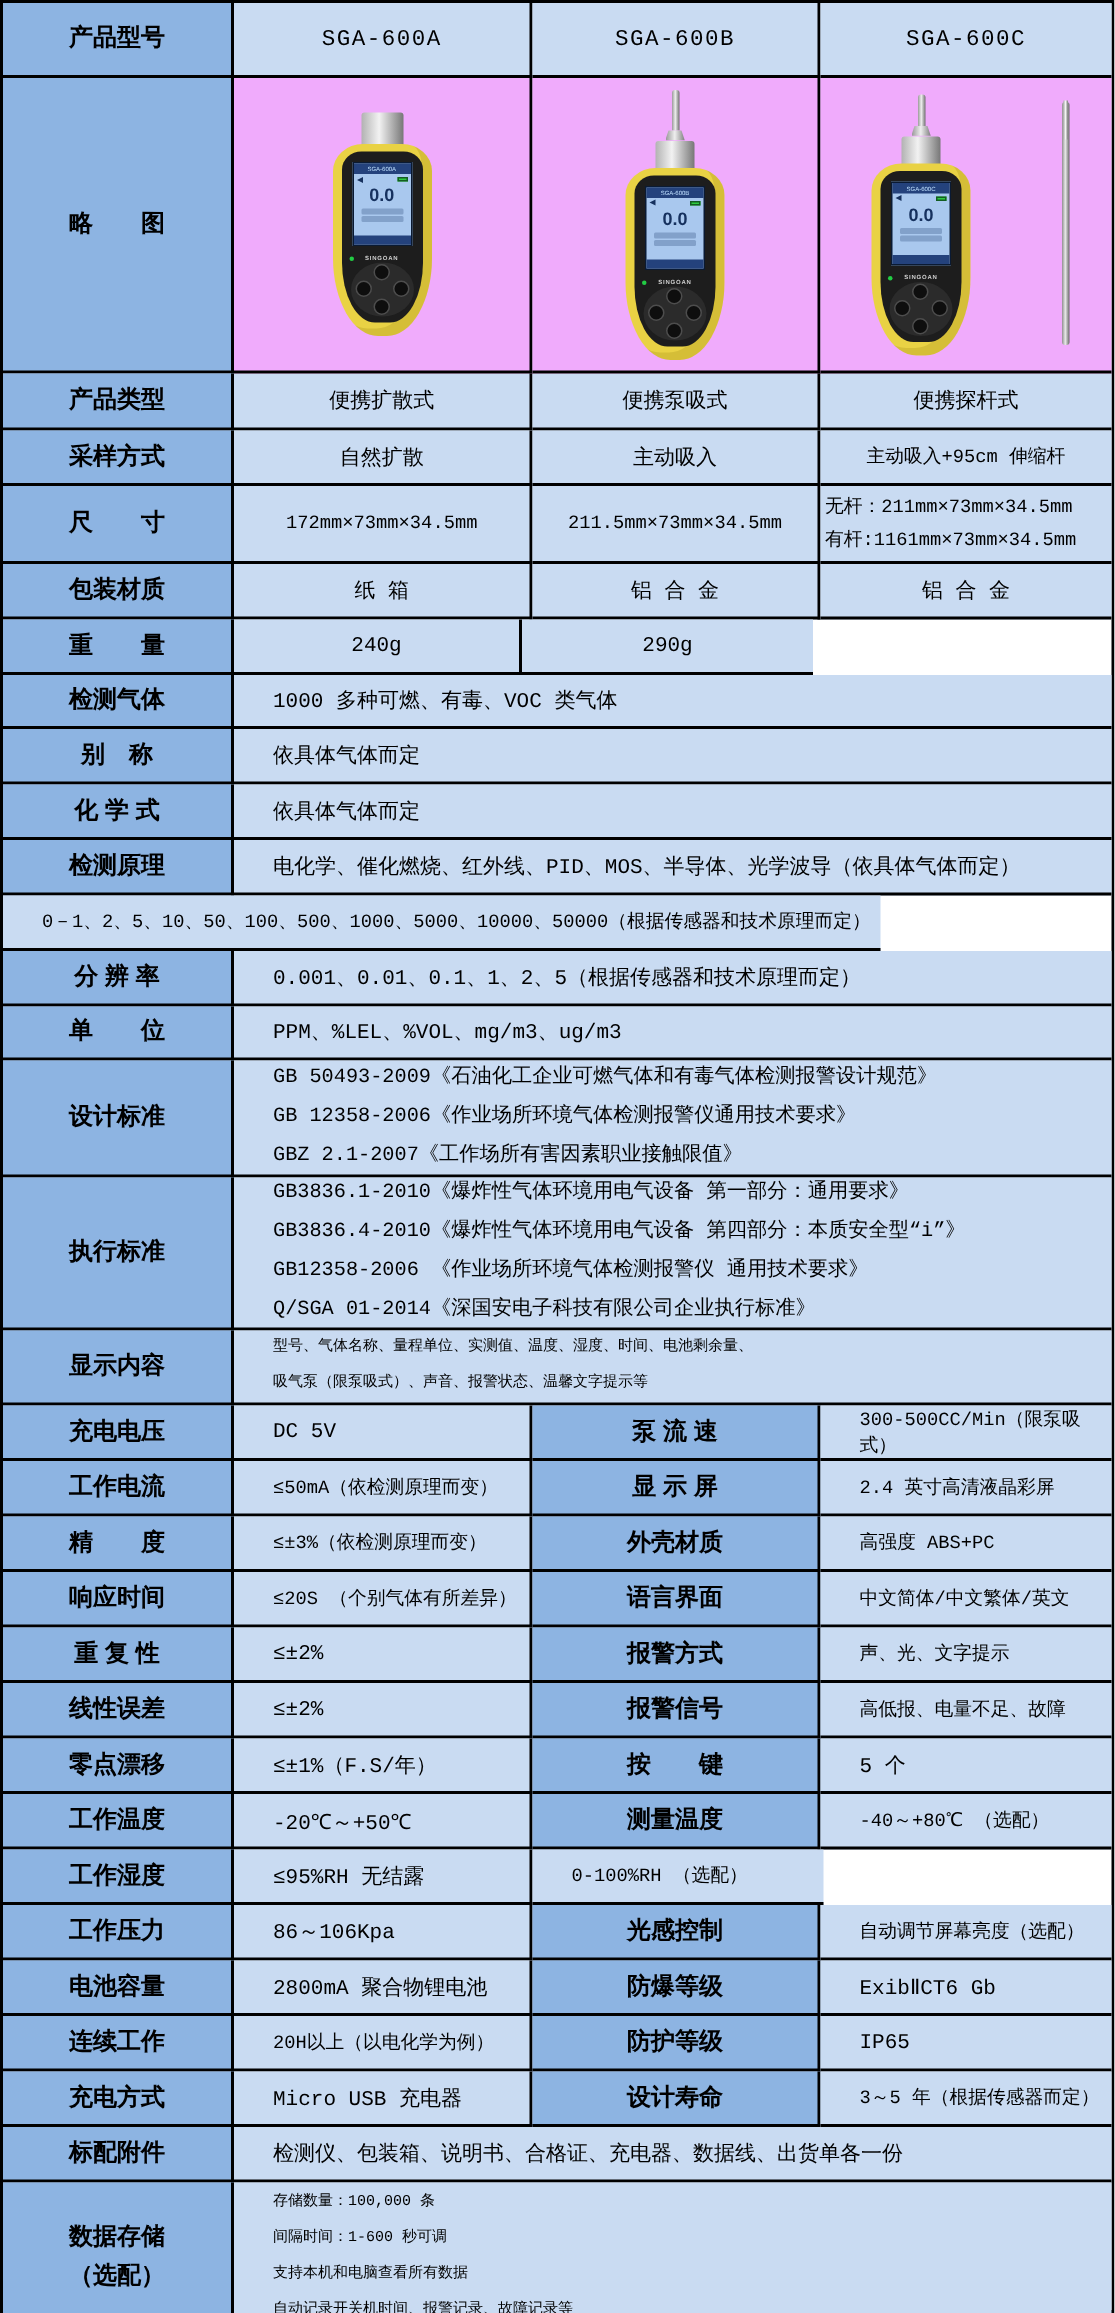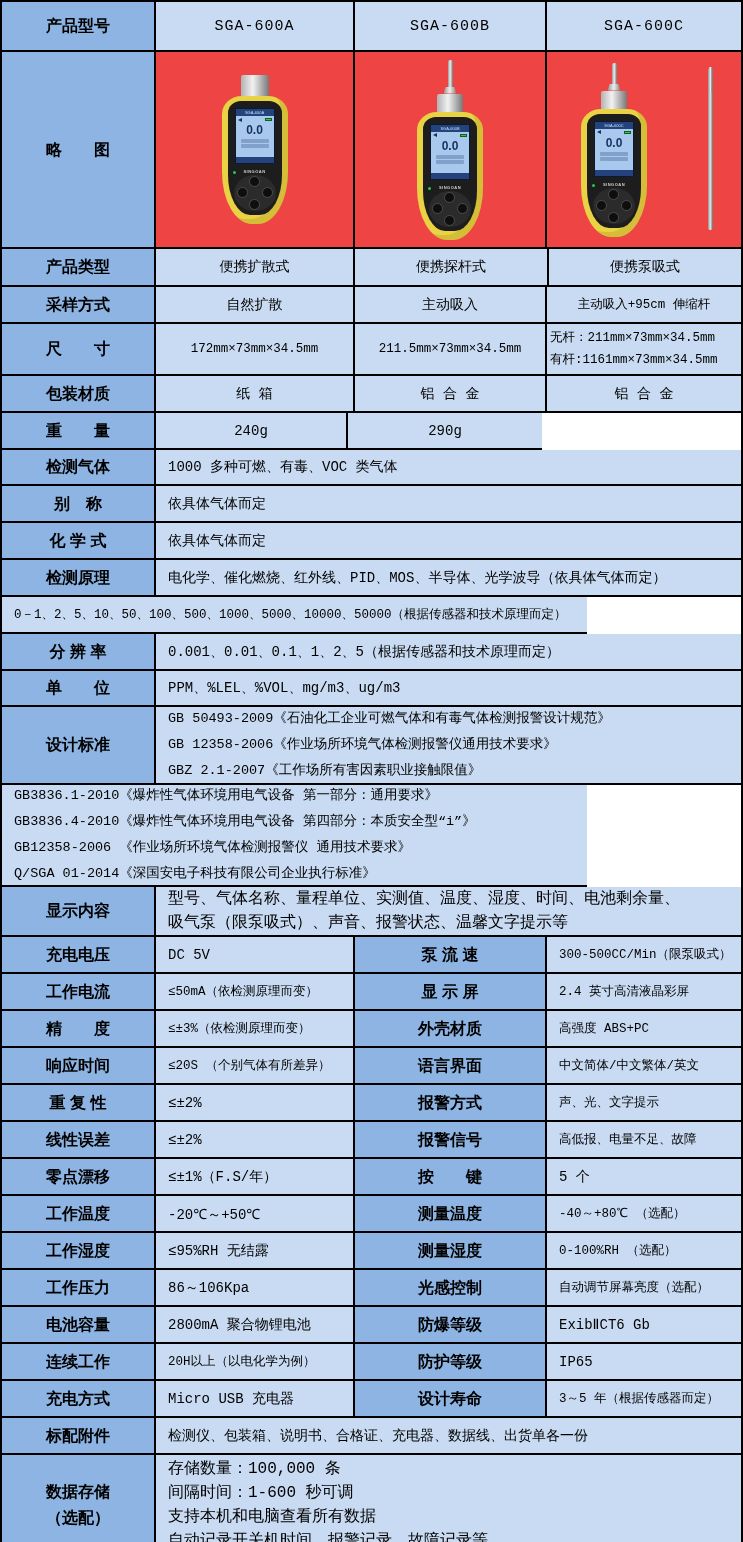--- a/index.html
+++ b/index.html
@@ -31,28 +31,28 @@
     font-weight:bold;font-size:16px;
     justify-content:center;text-align:center;
     line-height:22px;
   }
   .val{
     background:#C9DBF2;
     font-family:"Liberation Mono","Liberation Sans",sans-serif;
     font-size:14px;
   }
   .c{justify-content:center;text-align:center;}
-  .l{padding-left:12px;padding-right:6px;}
+  .l{padding-left:26px;padding-right:6px;}
   .val .stack{width:100%;}
   .small{font-size:12.5px;}
   .lines{line-height:26px;font-size:13.5px;}
-  .lines2{line-height:24px;font-size:16px;}
+  .lines2{line-height:24px;font-size:10px;}
   .model{font-size:15px;letter-spacing:1px;}
   
-  .photo{background:#ef4444;position:relative;justify-content:center;}
+  .photo{background:#f0abfc;position:relative;justify-content:center;}
   .photo.left{justify-content:flex-start;padding-left:34px;}
   .dev{display:flex;flex-direction:column;align-items:center;}
   .probe{width:5px;height:27px;background:linear-gradient(90deg,#9a9a9a,#ececec 45%,#6f6f6f);border-radius:2px 2px 0 0;}
   .probe.short{height:21px;}
   .probe-base{width:13px;height:7px;background:linear-gradient(90deg,#9a9a9a,#eee 45%,#777);clip-path:polygon(18% 0,82% 0,100% 100%,0 100%);}
   .cap{width:26px;height:19px;background:linear-gradient(90deg,#b2b2b2,#f2f2f2 42%,#777);border-radius:2px 2px 1px 1px;}
   .cap.tall{height:22px;width:28px;}
   .bod{
     width:66px;height:128px;margin-top:-1px;
     background:#E9D244;
@@ -199,22 +199,22 @@
           </div>
         </div>
       </div>
       <div class="rod"></div>
     </div>
   </div>
 
   <div class="row" style="height:38px">
     <div class="cell w1 lbl">产品类型</div>
     <div class="cell w2 val c">便携扩散式</div>
+    <div class="cell w3 val c">便携泵吸式</div>
     <div class="cell w4 val c">便携探杆式</div>
-    <div class="cell w3 val c">便携泵吸式</div>
   </div>
 
   <div class="row" style="height:37px">
     <div class="cell w1 lbl">采样方式</div>
     <div class="cell w2 val c">自然扩散</div>
     <div class="cell w3 val c">主动吸入</div>
     <div class="cell w4 val c small">主动吸入+95cm 伸缩杆</div>
   </div>
 
   <div class="row" style="height:52px">
@@ -275,20 +275,21 @@
     <div class="cell wfull val l">
       <div class="stack lines">
         <div>GB 50493-2009《石油化工企业可燃气体和有毒气体检测报警设计规范》</div>
         <div>GB 12358-2006《作业场所环境气体检测报警仪通用技术要求》</div>
         <div>GBZ 2.1-2007《工作场所有害因素职业接触限值》</div>
       </div>
     </div>
   </div>
 
   <div class="row" style="height:102px">
+    <div class="cell w1 lbl">执行标准</div>
     <div class="cell wfull val l">
       <div class="stack lines">
         <div>GB3836.1-2010《爆炸性气体环境用电气设备  第一部分：通用要求》</div>
         <div>GB3836.4-2010《爆炸性气体环境用电气设备  第四部分：本质安全型“i”》</div>
         <div>GB12358-2006 《作业场所环境气体检测报警仪  通用技术要求》</div>
         <div>Q/SGA 01-2014《深国安电子科技有限公司企业执行标准》</div>
       </div>
     </div>
   </div>
 
@@ -346,21 +347,20 @@
   </div>
   <div class="row" style="height:37px">
     <div class="cell w1 lbl">工作温度</div>
     <div class="cell w2 val l">-20℃～+50℃</div>
     <div class="cell w3 lbl">测量温度</div>
     <div class="cell w4 val l small">-40～+80℃ （选配）</div>
   </div>
   <div class="row" style="height:37px">
     <div class="cell w1 lbl">工作湿度</div>
     <div class="cell w2 val l">≤95%RH 无结露</div>
-    <div class="cell w3 lbl">测量湿度</div>
     <div class="cell w4 val l small">0-100%RH （选配）</div>
   </div>
   <div class="row" style="height:37px">
     <div class="cell w1 lbl">工作压力</div>
     <div class="cell w2 val l">86～106Kpa</div>
     <div class="cell w3 lbl">光感控制</div>
     <div class="cell w4 val l small">自动调节屏幕亮度（选配）</div>
   </div>
   <div class="row" style="height:37px">
     <div class="cell w1 lbl">电池容量</div>

